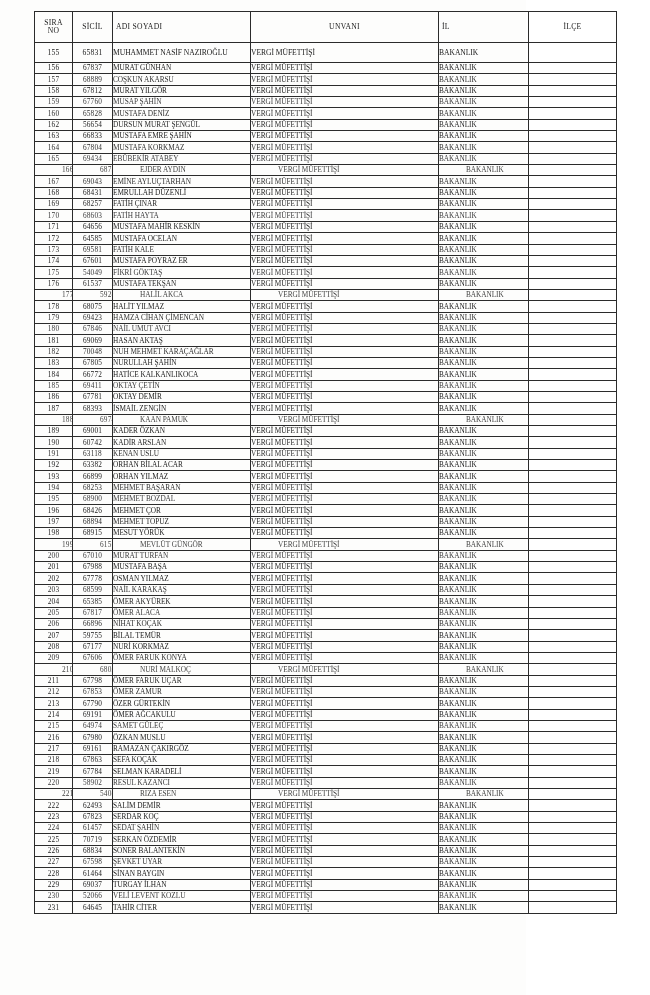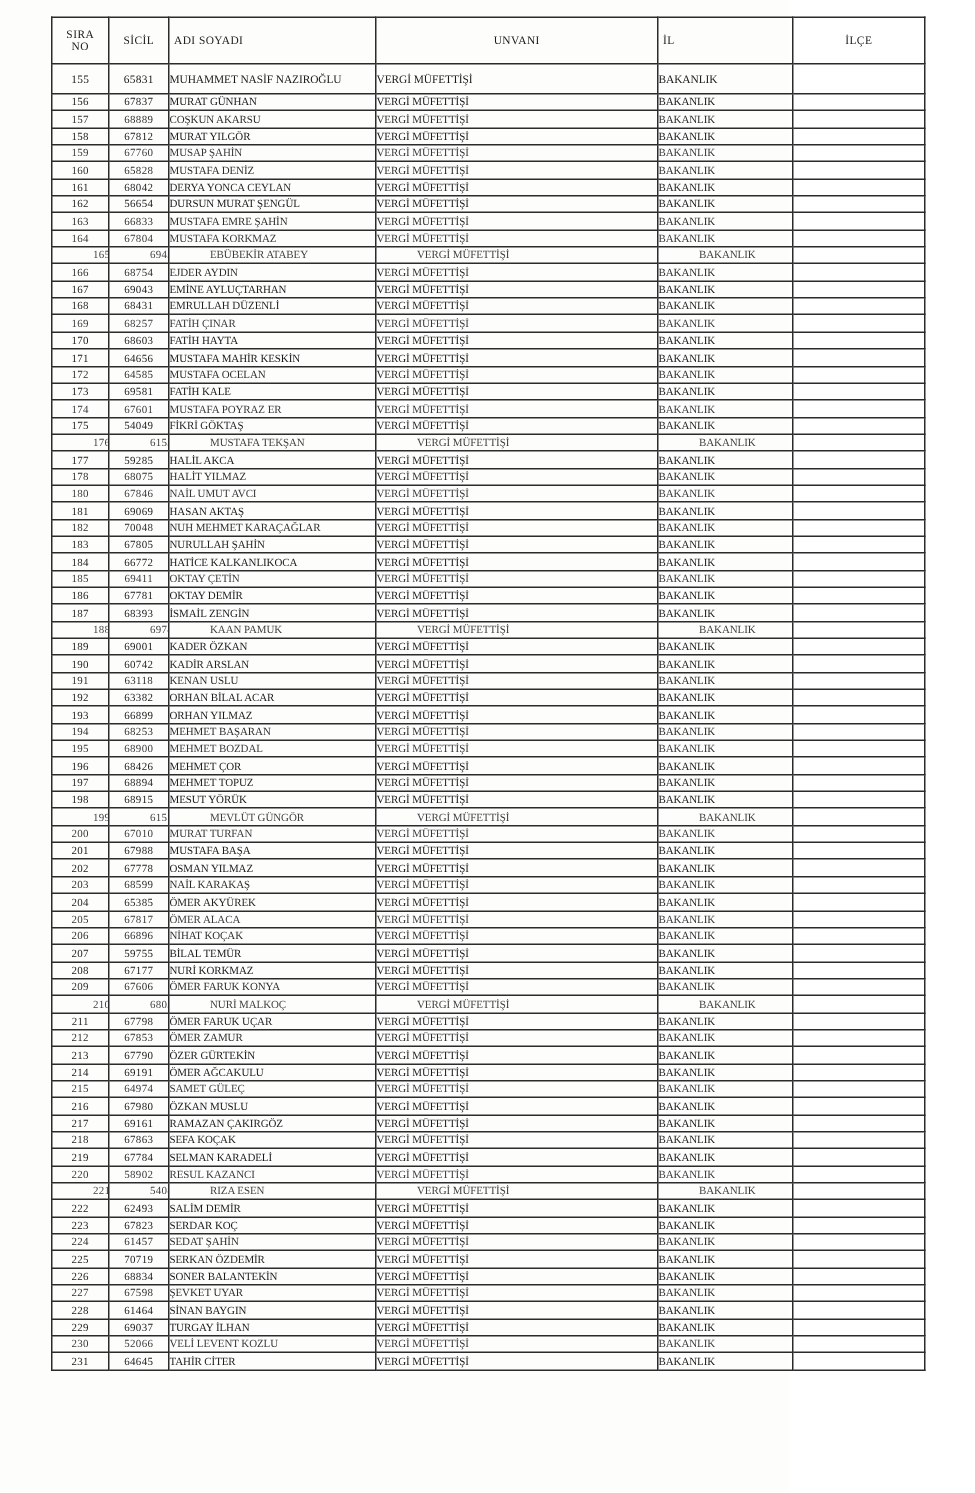--- a/index.html
+++ b/index.html
@@ -198,28 +198,20 @@
           </tr>
           <tr>
             <td class="sira">160</td>
             <td class="sicil">65828</td>
             <td class="ad">MUSTAFA DENİZ</td>
             <td class="unvan">VERGİ MÜFETTİŞİ</td>
             <td class="il">BAKANLIK</td>
             <td class="ilce"></td>
           </tr>
           <tr>
-            <td class="sira">161</td>
-            <td class="sicil">68042</td>
-            <td class="ad">DERYA YONCA CEYLAN</td>
-            <td class="unvan">VERGİ MÜFETTİŞİ</td>
-            <td class="il">BAKANLIK</td>
-            <td class="ilce"></td>
-          </tr>
-          <tr>
             <td class="sira">162</td>
             <td class="sicil">56654</td>
             <td class="ad">DURSUN MURAT ŞENGÜL</td>
             <td class="unvan">VERGİ MÜFETTİŞİ</td>
             <td class="il">BAKANLIK</td>
             <td class="ilce"></td>
           </tr>
           <tr>
             <td class="sira">163</td>
             <td class="sicil">66833</td>
@@ -337,20 +329,28 @@
             <td class="sicil">59285</td>
             <td class="ad">HALİL AKCA</td>
             <td class="unvan">VERGİ MÜFETTİŞİ</td>
             <td class="il">BAKANLIK</td>
             <td class="ilce"></td>
           </tr>
           <tr>
             <td class="sira">178</td>
             <td class="sicil">68075</td>
             <td class="ad">HALİT YILMAZ</td>
+            <td class="unvan">VERGİ MÜFETTİŞİ</td>
+            <td class="il">BAKANLIK</td>
+            <td class="ilce"></td>
+          </tr>
+          <tr>
+            <td class="sira">179</td>
+            <td class="sicil">69423</td>
+            <td class="ad">HAMZA CİHAN ÇİMENCAN</td>
             <td class="unvan">VERGİ MÜFETTİŞİ</td>
             <td class="il">BAKANLIK</td>
             <td class="ilce"></td>
           </tr>
           <tr>
             <td class="sira">180</td>
             <td class="sicil">67846</td>
             <td class="ad">NAİL UMUT AVCI</td>
             <td class="unvan">VERGİ MÜFETTİŞİ</td>
             <td class="il">BAKANLIK</td>

